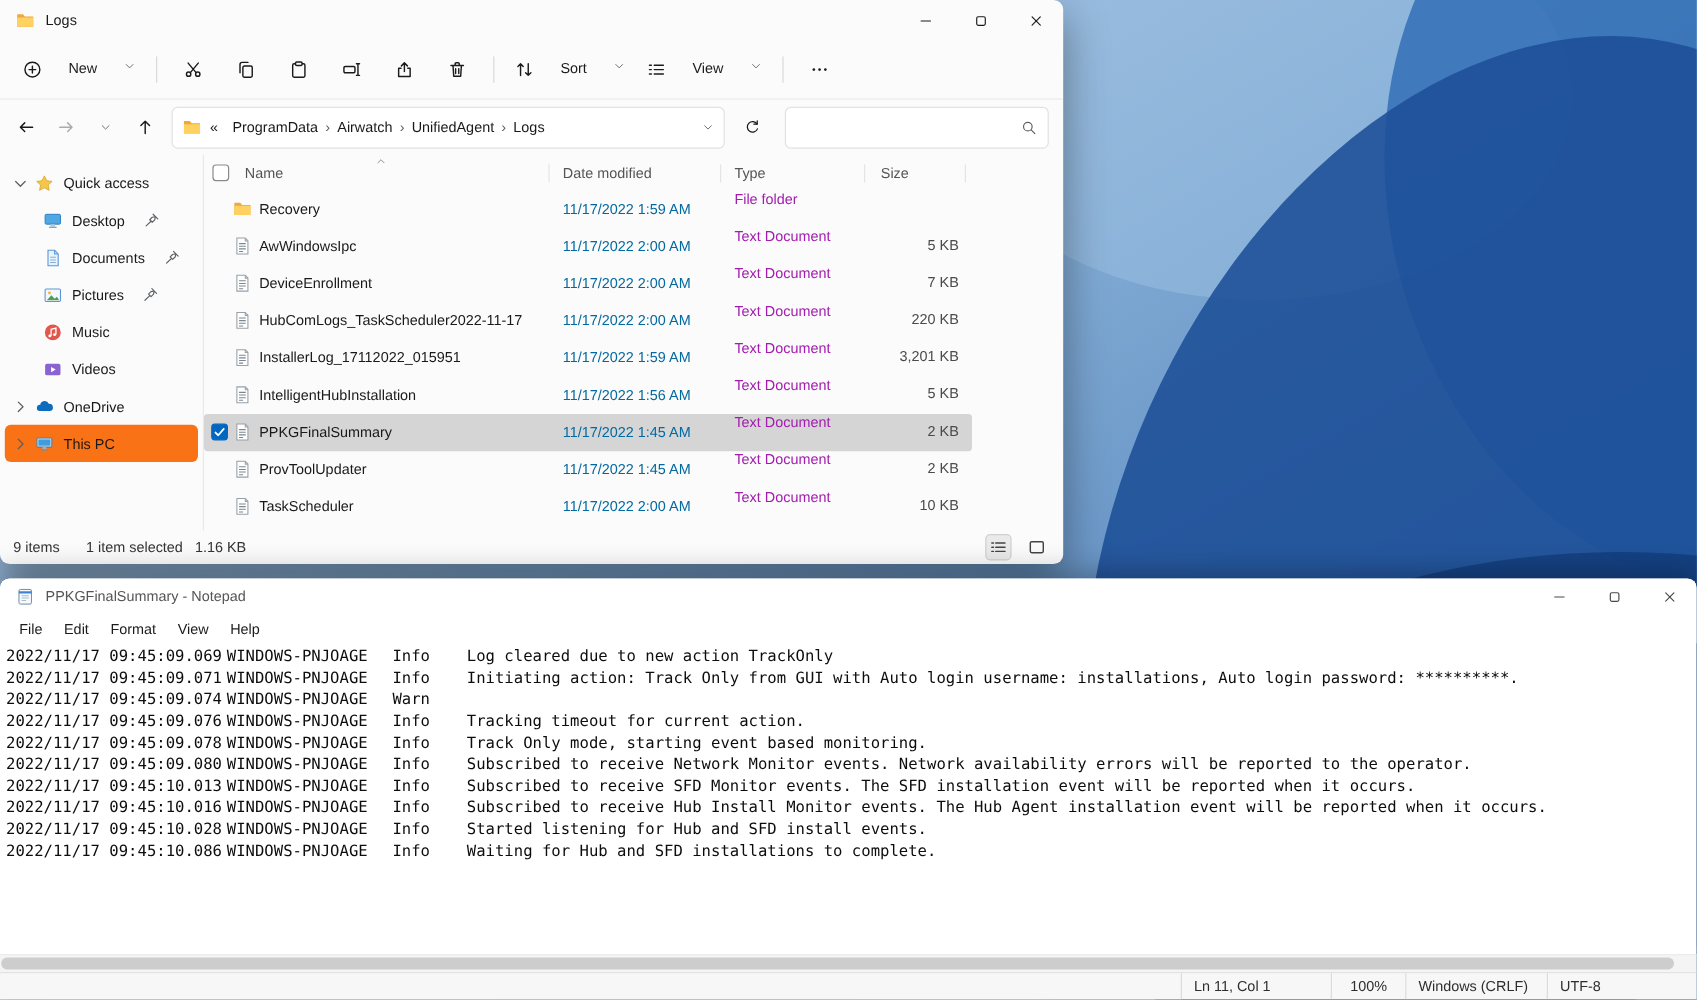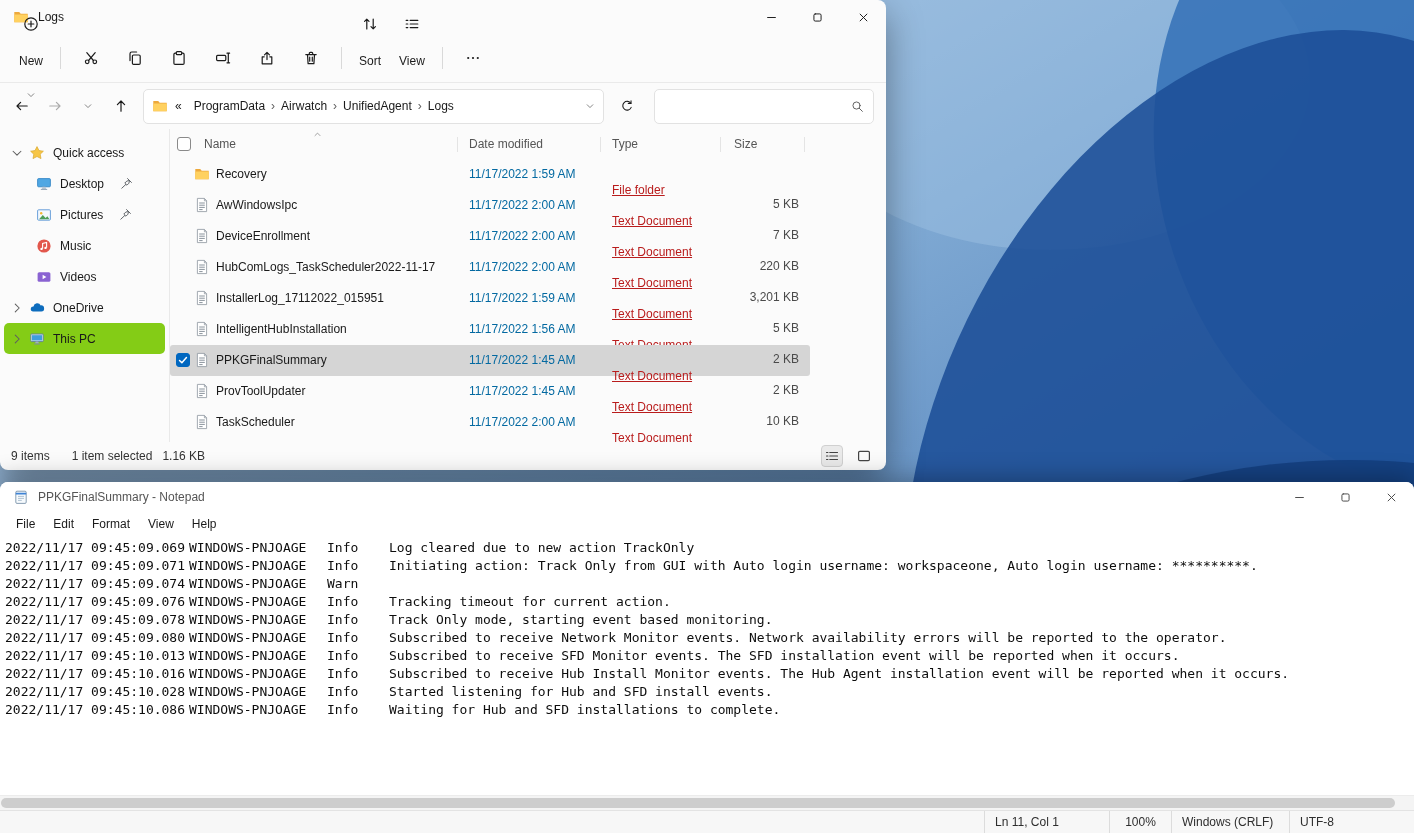--- a/index.html
+++ b/index.html
@@ -16,21 +16,21 @@
   .ic.med{width:14px;height:14px;}
 
   
   .explorer{position:absolute;left:0;top:0;width:886px;height:470px;background:#fbfbfb;
     border-radius:0 8px 8px 8px;box-shadow:0 14px 36px rgba(0,0,0,.38);display:flex;flex-direction:column;overflow:hidden;}
   .ex-titlebar{height:34px;display:flex;align-items:center;gap:9px;padding-left:13px;font-size:12px;color:#191919;flex:0 0 auto;}
   .win-controls{margin-left:auto;display:flex;height:100%;}
   .wc-btn{width:46px;height:100%;display:flex;align-items:center;justify-content:center;color:#1b1b1b;}
   .wc-btn .ic{width:13px;height:13px;}
   .ex-toolbar{height:48px;display:flex;align-items:center;padding:0 10px;flex:0 0 auto;border-bottom:1px solid #eaeaea;color:#1b1b1b;}
-  .tb-btn{display:flex;align-items:center;gap:22px;padding:7px 9px;border-radius:5px;font-size:12px;flex-direction:column;}
+  .tb-btn{display:flex;gap:22px;padding:7px 9px;border-radius:5px;font-size:12px;}
   .tb-ic-btn{width:34px;height:34px;display:flex;align-items:center;justify-content:center;border-radius:5px;margin:0 5px;}
   .tb-sep{width:1px;height:22px;background:#d9d9d9;margin:0 8px;flex:0 0 auto;}
   .chevdim{color:#5f5f5f;}
   .ex-navbar{height:46px;display:flex;align-items:center;gap:2px;padding:0 12px 0 6px;flex:0 0 auto;}
   .nav-btn{width:31px;height:31px;display:flex;align-items:center;justify-content:center;border-radius:5px;color:#191919;flex:0 0 auto;}
   .nav-btn.disabled{color:#ababab;}
   .addr{flex:1;height:33px;border:1px solid #e2e2e2;background:#fff;border-radius:5px;display:flex;align-items:center;
     gap:2px;padding:0 8px;margin:0 5px;font-size:12px;color:#191919;min-width:0;}
   .crumb{padding:4px 5px;border-radius:4px;white-space:nowrap;}
   .crumb-sep{color:#5f5f5f;padding:0 1px;}
@@ -39,39 +39,39 @@
   .search input{flex:1;min-width:0;border:none;outline:none;background:transparent;font-size:12px;color:#191919;}
   .search .ic{color:#5f5f5f;width:13px;height:13px;}
   .ex-body{flex:1;display:flex;min-height:0;}
   .ex-sidebar{width:169px;flex:0 0 auto;border-right:1px solid #e9e9e9;padding-top:8px;overflow:hidden;}
   .sb-item{height:31px;display:flex;align-items:center;font-size:12px;color:#191919;margin:0 4px;padding-left:6px;border-radius:5px;gap:5px;}
   .sb-item .chev{width:14px;height:14px;display:inline-flex;color:#5f5f5f;flex:0 0 auto;}
   .sb-item .chev svg{width:100%;height:100%;}
   .sb-item.child{padding-left:32px;}
   .sb-label{margin-left:3px;white-space:nowrap;}
   .sb-pin{margin-left:11px;color:#5f6368;width:13px;height:13px;}
-  .sb-item.active{background:#84cc16;}
+  .sb-item.active{background:#f97316;}
   .ex-list{flex:1;display:flex;flex-direction:column;font-size:12px;position:relative;min-width:0;}
   .list-header{height:30px;position:relative;flex:0 0 auto;color:#555;}
   .list-header .h{position:absolute;top:8px;font-size:12px;color:#555;white-space:nowrap;}
   .h-name{left:34px;}.h-date{left:299px;}.h-type{left:442px;}.h-size{left:564px;}
   .sortcaret{position:absolute;left:143px;top:1px;color:#777;}
   .vrule{position:absolute;top:8px;width:1px;height:15px;background:#e4e4e4;}
   .r1{left:287px;}.r2{left:430px;}.r3{left:550px;}.r4{left:634px;}
   .cb{width:14px;height:14px;border:1px solid #8a8a8a;border-radius:3px;background:#fff;box-sizing:border-box;display:inline-flex;align-items:center;justify-content:center;}
   .list-header .cb{position:absolute;left:7px;top:8px;}
   .rows{flex:1;overflow:hidden;}
   .frow{height:31px;position:relative;width:640px;border-radius:3px;}
   .frow.selected{background:#d5d5d5;}
   .frow .cb{position:absolute;left:6px;top:8px;}
   .frow .cb.checked{background:#0067c0;border-color:#0067c0;}
   .f-icon{position:absolute;left:24px;top:7px;}
   .f-name{position:absolute;left:46px;top:8px;color:#191919;white-space:nowrap;}
   .f-date{position:absolute;left:299px;top:8px;color:#0369a1;white-space:nowrap;}
-  .f-type{position:absolute;left:442px;top:24px;color:#b91c1c;white-space:nowrap;text-decoration:underline;}
+  .f-type{position:absolute;left:442px;top:0;color:#a21caf;white-space:nowrap;}
   .f-size{position:absolute;left:549px;top:7px;width:80px;text-align:right;color:#4a4a4a;white-space:nowrap;}
   .ex-status{height:28px;flex:0 0 auto;display:flex;align-items:center;padding:0 11px;font-size:12px;color:#333;}
   .ex-status .gap{width:22px;}
   .ex-status .gap2{width:10px;}
   .view-toggles{margin-left:auto;display:flex;gap:10px;align-items:center;color:#444;}
   .vt-btn{width:22px;height:22px;display:flex;align-items:center;justify-content:center;border-radius:4px;}
   .vt-btn.on{background:#eaeaea;border:1px solid #d0d0d0;box-sizing:border-box;}
 
   
   .notepad{position:absolute;left:0;top:482px;width:1414px;height:351px;background:#fff;border-radius:8px 8px 0 0;
@@ -349,20 +349,37 @@
             <span class="sb-label">Desktop</span>
             <span class="ic sb-pin">
               <svg viewBox="0 0 16 16" fill="none" stroke="currentColor" stroke-width="1.2" stroke-linecap="round" stroke-linejoin="round">
                 <path d="M9.3 1.9l4.8 4.8M11.7 4.3 8.4 5 5.9 7.5l2.6 2.6L11 7.6l.7-3.3M7.2 9.1 2.2 13.8"></path>
               </svg>
             </span>
           </div>
           <div class="sb-item child">
             <span class="ic ">
               <svg viewBox="0 0 16 16">
+                <path d="M4 1.6h5.5l3 3v9.8H4z" fill="#eaf2fb" stroke="#5a96d6" stroke-width="0.9"></path>
+                <path d="M9.5 1.6v3h3" fill="none" stroke="#5a96d6" stroke-width="0.9"></path>
+                <g stroke="#7fb0e0" stroke-width="0.9">
+                  <path d="M5.8 7.4h4.8M5.8 9.6h4.8M5.8 11.8h4.8"></path>
+                </g>
+              </svg>
+            </span>
+            <span class="sb-label">Documents</span>
+            <span class="ic sb-pin">
+              <svg viewBox="0 0 16 16" fill="none" stroke="currentColor" stroke-width="1.2" stroke-linecap="round" stroke-linejoin="round">
+                <path d="M9.3 1.9l4.8 4.8M11.7 4.3 8.4 5 5.9 7.5l2.6 2.6L11 7.6l.7-3.3M7.2 9.1 2.2 13.8"></path>
+              </svg>
+            </span>
+          </div>
+          <div class="sb-item child">
+            <span class="ic ">
+              <svg viewBox="0 0 16 16">
                 <rect x="1.6" y="2.8" width="12.8" height="10.4" rx="1" fill="#f3f8fd" stroke="#5a96d6" stroke-width="0.9"></rect>
                 <circle cx="5.2" cy="6.2" r="1.2" fill="#f2b632"></circle>
                 <path d="M3 12.2 6.8 8l2.8 3 1.8-1.8 2 3z" fill="#4d9e58"></path>
               </svg>
             </span>
             <span class="sb-label">Pictures</span>
             <span class="ic sb-pin">
               <svg viewBox="0 0 16 16" fill="none" stroke="currentColor" stroke-width="1.2" stroke-linecap="round" stroke-linejoin="round">
                 <path d="M9.3 1.9l4.8 4.8M11.7 4.3 8.4 5 5.9 7.5l2.6 2.6L11 7.6l.7-3.3M7.2 9.1 2.2 13.8"></path>
               </svg>
@@ -649,21 +666,21 @@
         <div class="logline">
           <span class="lg-time">2022/11/17 09:45:09.069</span>
           <span class="lg-host">WINDOWS-PNJOAGE</span>
           <span class="lg-level">Info</span>
           <span class="lg-msg">Log cleared due to new action TrackOnly</span>
         </div>
         <div class="logline">
           <span class="lg-time">2022/11/17 09:45:09.071</span>
           <span class="lg-host">WINDOWS-PNJOAGE</span>
           <span class="lg-level">Info</span>
-          <span class="lg-msg">Initiating action: Track Only from GUI with Auto login username: workspaceone, Auto login username: **********.</span>
+          <span class="lg-msg">Initiating action: Track Only from GUI with Auto login username: installations, Auto login password: **********.</span>
         </div>
         <div class="logline">
           <span class="lg-time">2022/11/17 09:45:09.074</span>
           <span class="lg-host">WINDOWS-PNJOAGE</span>
           <span class="lg-level">Warn</span>
         </div>
         <div class="logline">
           <span class="lg-time">2022/11/17 09:45:09.076</span>
           <span class="lg-host">WINDOWS-PNJOAGE</span>
           <span class="lg-level">Info</span>

